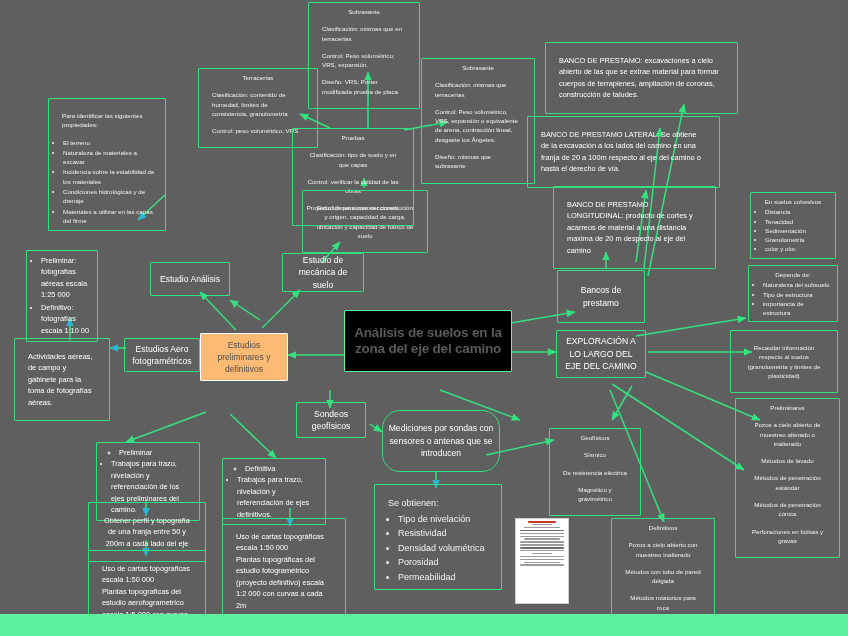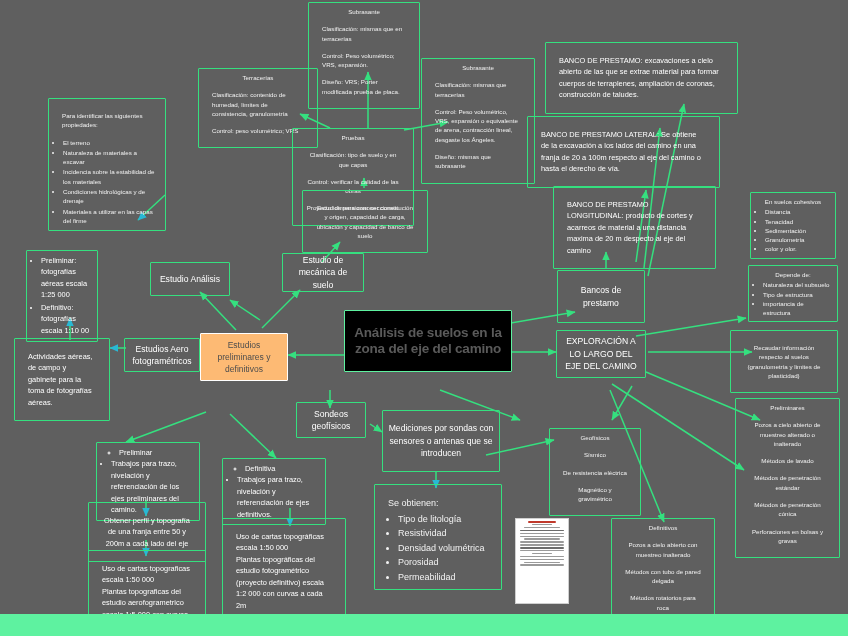--- a/index.html
+++ b/index.html
@@ -299,28 +299,28 @@
   <div class="node med" style="left:88px;top:550px;width:118px;">
     <p style="white-space:pre-line;">Uso de cartas topograficas escala 1:50 000
 Plantas topograficas del estudio aerofogrametrico escala 1:5 000 con curvas a cada 5m</p>
   </div>
 
   <div class="node med" style="left:222px;top:518px;width:124px;">
     <p style="white-space:pre-line;">Uso de cartas topográficas escala 1:50 000
 Plantas topográficas del estudio fotogramétrico  (proyecto definitivo) escala 1:2 000 con curvas a cada 2m</p>
   </div>
 
-  <div class="node plain-lg" style="left:382px;top:410px;width:118px;height:62px;">
+  <div class="node plain-lg" style="left:382px;top:410px;width:118px;height:62px;border-radius:18px;">
     <span>Mediciones por sondas con sensores o antenas que se introducen</span>
   </div>
 
   <div class="node" style="left:374px;top:484px;width:128px;font-size:9px;">
     <p style="margin-bottom:2px;">Se obtienen:</p>
     <ul style="padding-left:18px;">
-      <li>Tipo de litología</li>
+      <li>Tipo de nivelación</li>
       <li>Resistividad</li>
       <li>Densidad volumétrica</li>
       <li>Porosidad</li>
       <li>Permeabilidad</li>
     </ul>
   </div>
 
   <div class="doc-thumb" style="left:515px;top:518px;width:52px;height:84px;">
     <div class="dl t"></div>
     <div class="dl s"></div>

